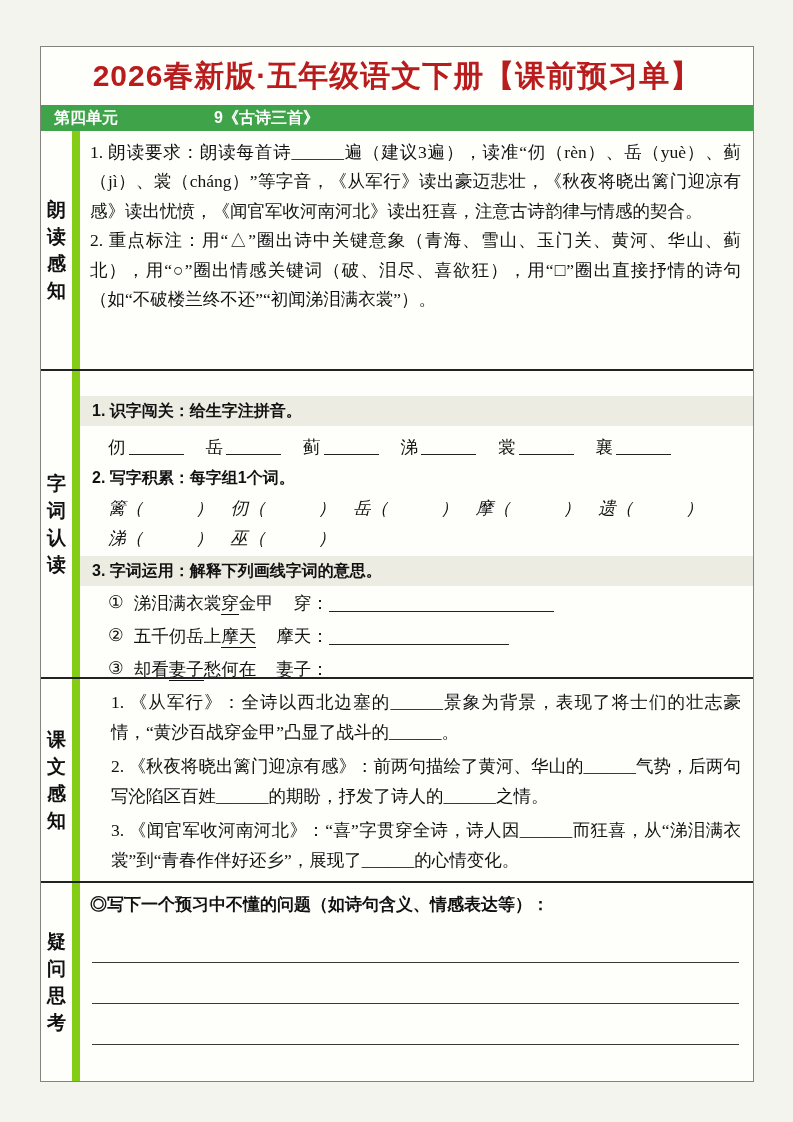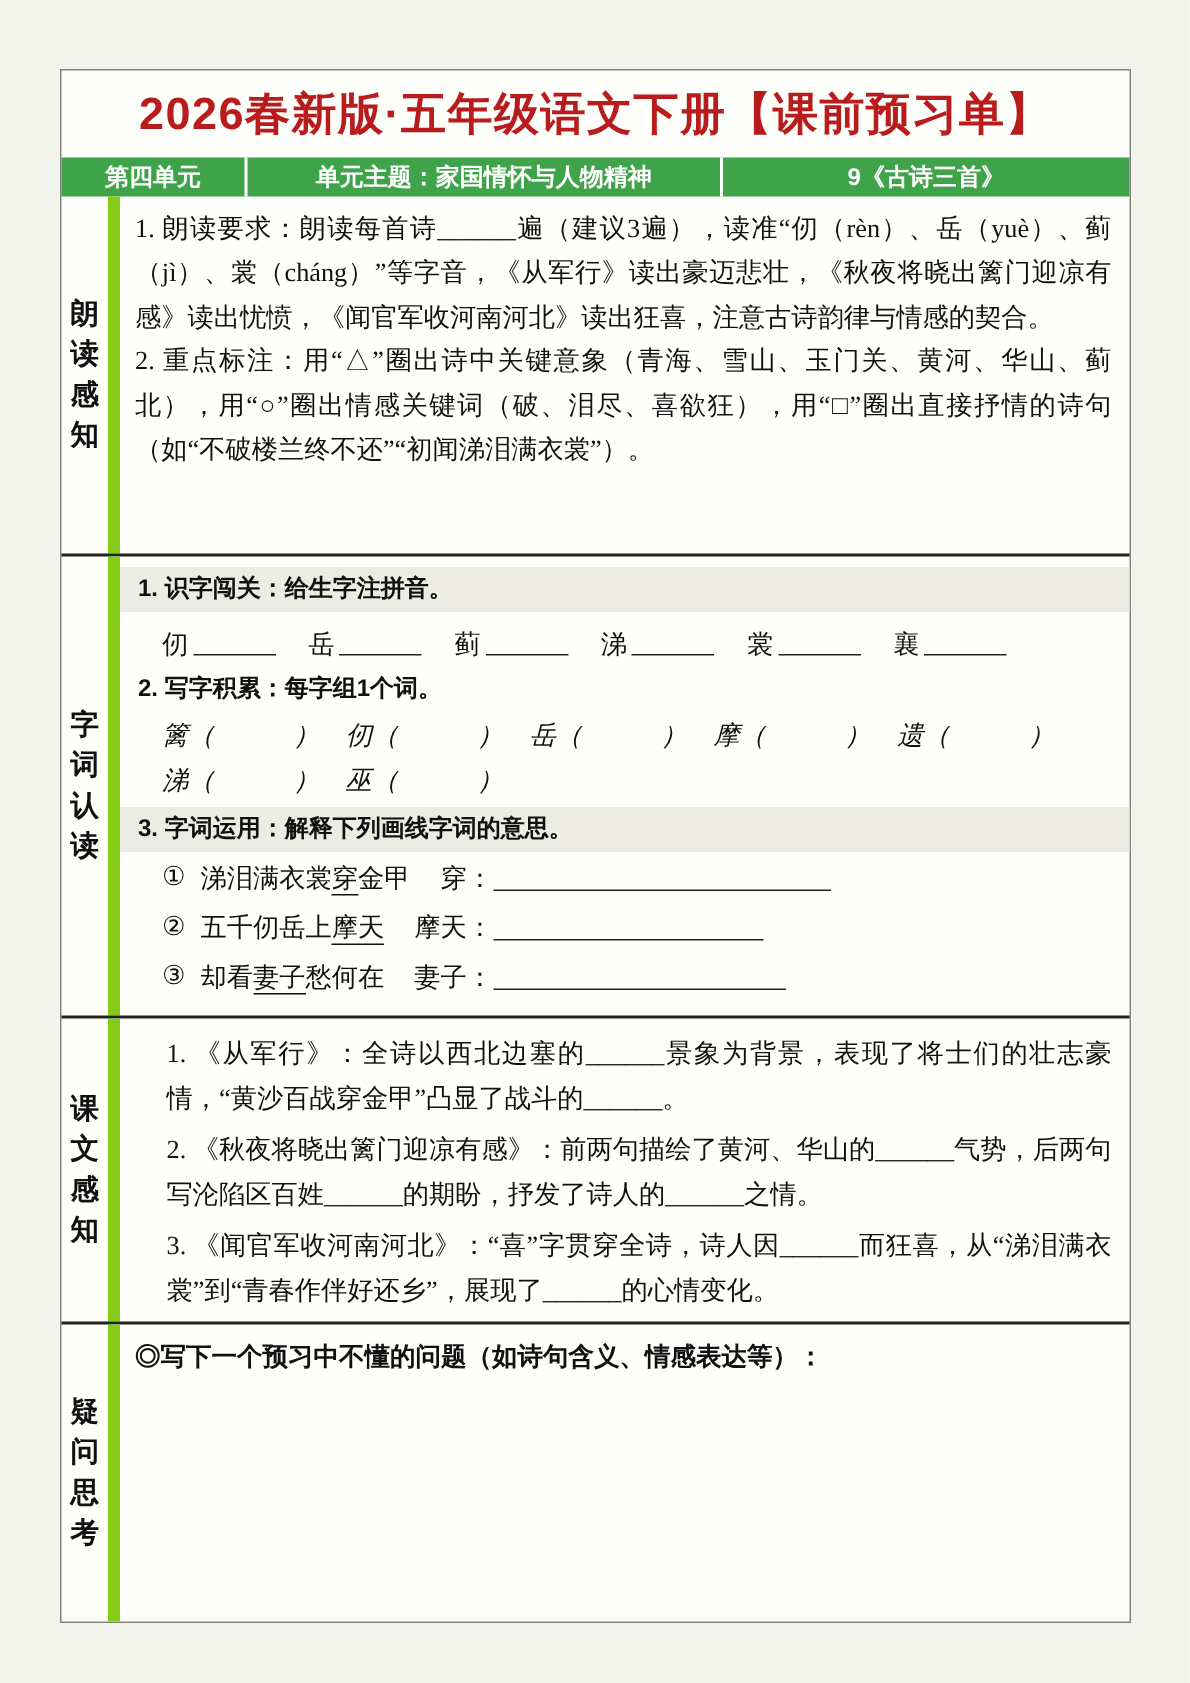--- a/index.html
+++ b/index.html
@@ -32,21 +32,21 @@
   .unitbar {
     height:26px;
     background:#3fa34a;
     display:flex;
     color:#ffffff;
     font-family:"Liberation Sans", sans-serif;
     font-weight:bold;
     font-size:16px;
   }
   .unitbar .cell { display:flex; align-items:center; justify-content:center; white-space:nowrap; }
-  .cell-unit { width:122px; }
+  .cell-unit { width:90px; }
   .cell-theme { flex:1; border-left:2px solid #fff; border-right:2px solid #fff; }
   .cell-lesson { width:271px; }
 
   .grid { flex:1; display:flex; flex-direction:column; }
   .sec { display:flex; min-height:0; }
   .sec + .sec { border-top:2px solid #222; }
   .sec-reading { height:238px; }
   .sec-words { height:308px; }
   .sec-text { height:204px; }
   .sec-question { flex:1; }
@@ -71,21 +71,21 @@
 
   
   .reading-content { padding:7px 12px 0 10px; }
   .reading-content p {
     font-size:17.5px;
     line-height:29.4px;
     text-align:justify;
   }
 
   
-  .words-content { padding-top:4px; }
+  .words-content { padding-top:22px; }
   .task-title {
     height:30px; line-height:30px;
     padding-left:12px;
     font-family:"Liberation Sans", sans-serif;
     font-weight:bold;
     font-size:16px;
     margin-top:3px;
   }
   .task-title.shaded { background:#ecece3; }
   .pinyin-row {
@@ -129,21 +129,21 @@
   
   .text-content { padding:8px 12px 0 10px;margin-left:21px; }
   .text-content p {
     font-size:17.5px;
     line-height:30.4px;
     text-align:justify;
     margin-bottom:3px;
   }
 
   
-  .question-content { padding:8px 12px 0 10px; display:flex; flex-direction:row; }
+  .question-content { padding:8px 12px 0 10px; display:flex; flex-direction:column; }
   .q-prompt {
     font-size:17px;
     font-weight:bold;
     line-height:28px;
   }
   .answer-row {
     height:41px;
     border-bottom:1px solid #3a3a3a;
     margin:0 2px;
   }
@@ -153,21 +153,20 @@
 <body>
 
 <div class="sheet">
 
   <div class="title-wrap">
     <div class="title">2026春新版·五年级语文下册【课前预习单】</div>
   </div>
 
   <div class="unitbar">
     <div class="cell cell-unit">第四单元</div>
-    <div class="cell cell-theme">单元主题：家国情怀与人物精神</div>
     <div class="cell cell-lesson">9《古诗三首》</div>
   </div>
 
   <div class="grid">
 
     <div class="sec sec-reading">
       <div class="labelcell">
         <div class="vlabel">朗读感知</div>
       </div>
       <div class="content reading-content">

